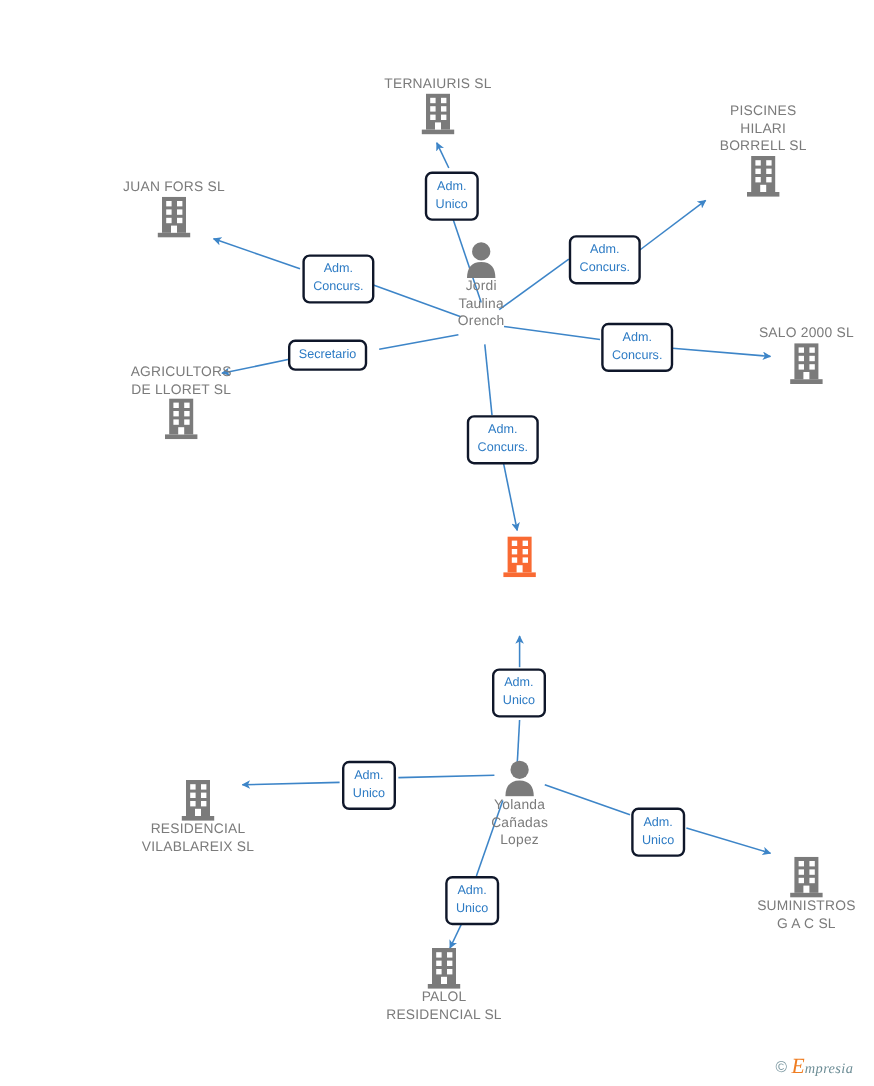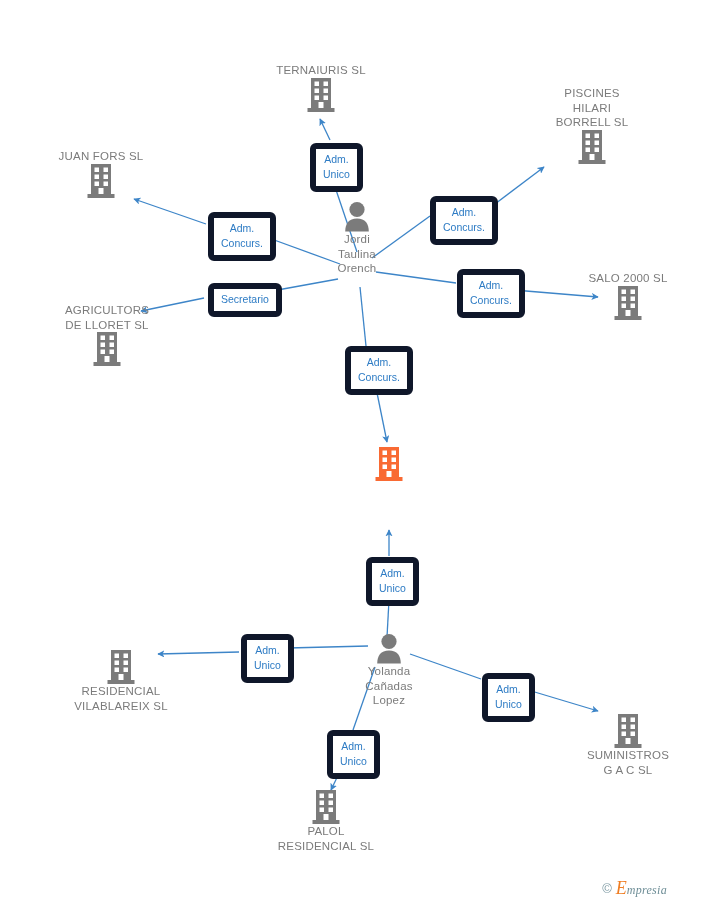--- a/index.html
+++ b/index.html
@@ -10,20 +10,21 @@
   }
   body {
     font-family: "Liberation Sans", sans-serif;
   }
   #graph {
     position: relative;
     width: 675px;
     height: 905px;
     background: #ffffff;
     overflow: hidden;
+    margin-left: 44px;
   }
   #edges {
     position: absolute;
     left: 0;
     top: 0;
     width: 728px;
     height: 905px;
     pointer-events: none;
   }
 
@@ -57,21 +58,21 @@
 
   .node.highlight .caption {
     color: #6f6f6f;
     font-weight: bold;
   }
 
   
   .elabel {
     position: absolute;
     z-index: 5;
-    border: 6px solid #0f172a;
+    border: 2px solid #0f172a;
     border-radius: 6px;
     background: #ffffff;
     color: #2d7bc4;
     font-size: 10.5px;
     line-height: 15px;
     text-align: center;
     padding: 3px 7px 4px 7px;
     white-space: pre-line;
     box-shadow: 0 0 0 0 rgba(0,0,0,0);
   }
@@ -292,21 +293,21 @@
     </div>
   <div id="label-layer">
       <div class="elabel" style="left: 310px; top: 143px;">Adm.
 Unico</div>
       <div class="elabel" style="left: 430px; top: 196px;">Adm.
 Concurs.</div>
       <div class="elabel" style="left: 208px; top: 212px;">Adm.
 Concurs.</div>
       <div class="elabel" style="left: 457px; top: 269px;">Adm.
 Concurs.</div>
-      <div class="elabel" style="left: 208px; top: 283px;">Secretario</div>
+      <div class="elabel" style="left: 196px; top: 283px;">Secretario</div>
       <div class="elabel" style="left: 345px; top: 346px;">Adm.
 Concurs.</div>
       <div class="elabel" style="left: 366px; top: 557px;">Adm.
 Unico</div>
       <div class="elabel" style="left: 241px; top: 634px;">Adm.
 Unico</div>
       <div class="elabel" style="left: 482px; top: 673px;">Adm.
 Unico</div>
       <div class="elabel" style="left: 327px; top: 730px;">Adm.
 Unico</div>

